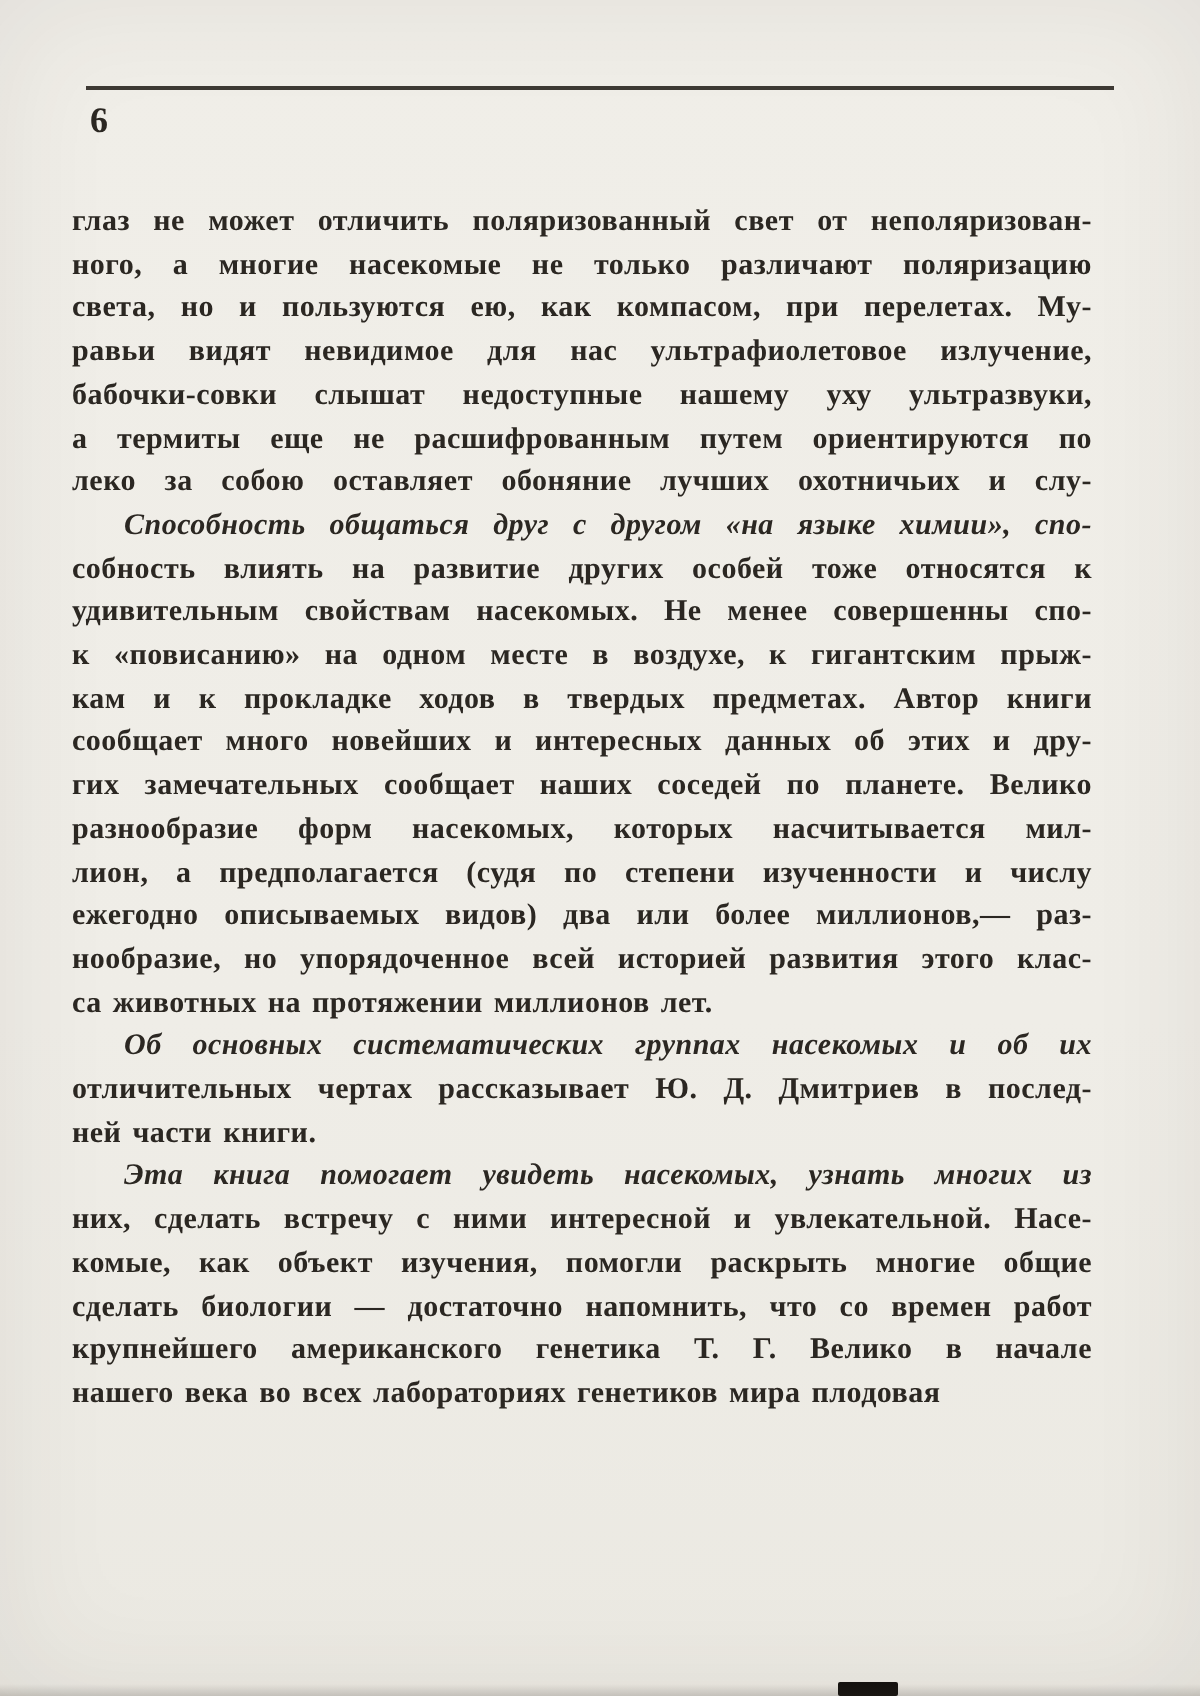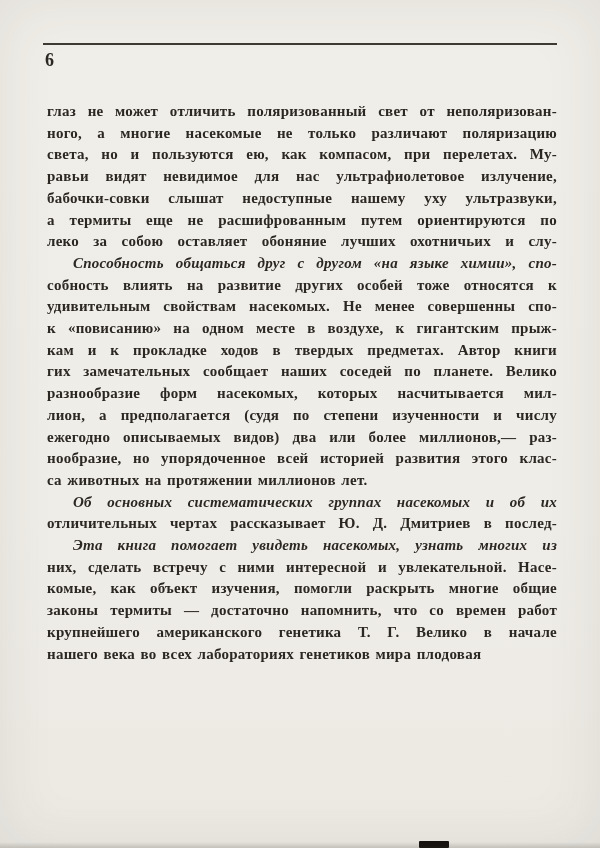--- a/index.html
+++ b/index.html
@@ -33,21 +33,21 @@
     position: absolute;
     left: 45px;
     top: 50px;
     font-weight: bold;
     font-size: 18px;
     letter-spacing: 0.5px;
     color: #2b2722;
   }
   .text-block {
     position: absolute;
-    left: 47px;
+    left: 36px;
     top: 101px;
     width: 510px;
   }
   .paragraph {
     margin: 0;
   }
   .line {
     font-weight: bold;
     font-size: 15px;
     line-height: 21.7px;
@@ -97,35 +97,37 @@
         <div class="line">бабочки-совки слышат недоступные нашему уху ультразвуки,</div>
         <div class="line">а термиты еще не расшифрованным путем ориентируются по</div>
         <div class="line">леко за собою оставляет обоняние лучших охотничьих и слу-</div>
       </div>
       <div class="paragraph">
         <div class="line indent">Способность общаться друг с другом «на языке химии», спо-</div>
         <div class="line">собность влиять на развитие других особей тоже относятся к</div>
         <div class="line">удивительным свойствам насекомых. Не менее совершенны спо-</div>
         <div class="line">к «повисанию» на одном месте в воздухе, к гигантским прыж-</div>
         <div class="line">кам и к прокладке ходов в твердых предметах. Автор книги</div>
+        <div class="line">сообщает много новейших и интересных данных об этих и дру-</div>
         <div class="line">гих замечательных сообщает наших соседей по планете. Велико</div>
         <div class="line">разнообразие форм насекомых, которых насчитывается мил-</div>
         <div class="line">лион, а предполагается (судя по степени изученности и числу</div>
         <div class="line">ежегодно описываемых видов) два или более миллионов,— раз-</div>
         <div class="line">нообразие, но упорядоченное всей историей развития этого клас-</div>
         <div class="line last">са животных на протяжении миллионов лет.</div>
       </div>
       <div class="paragraph">
         <div class="line indent">Об основных систематических группах насекомых и об их</div>
         <div class="line">отличительных чертах рассказывает Ю. Д. Дмитриев в послед-</div>
+        <div class="line last">ней части книги.</div>
       </div>
       <div class="paragraph">
         <div class="line indent">Эта книга помогает увидеть насекомых, узнать многих из</div>
         <div class="line">них, сделать встречу с ними интересной и увлекательной. Насе-</div>
         <div class="line">комые, как объект изучения, помогли раскрыть многие общие</div>
-        <div class="line">законы термиты — достаточно напомнить, что со времен работ</div>
+        <div class="line">сделать биологии — достаточно напомнить, что со времен работ</div>
         <div class="line">крупнейшего американского генетика Т. Г. Велико в начале</div>
         <div class="line last">нашего века во всех лабораториях генетиков мира плодовая</div>
       </div>
     </div>
   <div class="scan-artifact"></div>
   <div class="scan-shadow-bottom"></div>
 </div>
 
 </body></html>

